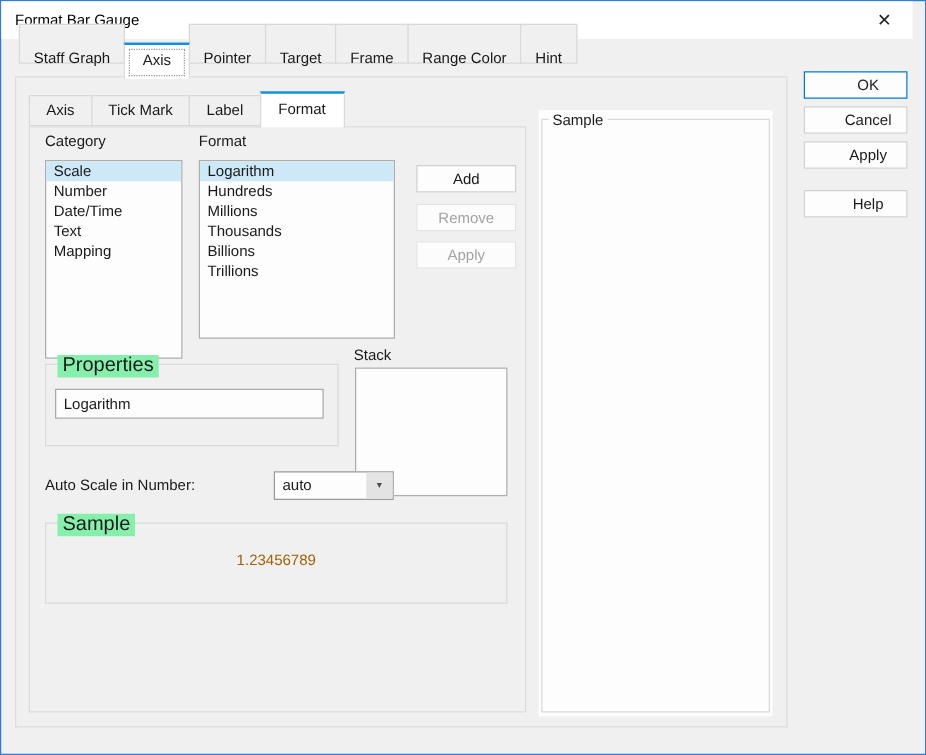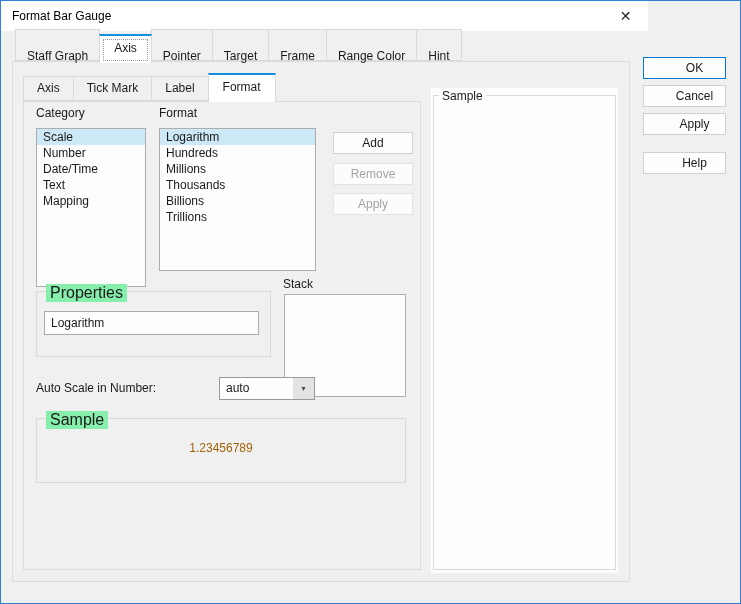--- a/index.html
+++ b/index.html
@@ -12,39 +12,39 @@
   }
   .dialog {
     position: relative;
     width: 741px; height: 604px;
     background: #f0f0f0;
     border: 1px solid #2f7fd6;
     overflow: hidden;
   }
   
   .titlebar {
-    position: absolute; left:0; top:0; width:647px; height:30px;
+    position: absolute; left:0; top:0; width:729px; height:30px;
     background:#ffffff;
   }
   .title-text {
     position:absolute; left:11px; top:0; line-height:30px; font-size:12px; color:#000;
   }
   .close-btn {
     position:absolute; right:0; top:0; width:45px; height:30px;
     display:flex; align-items:center; justify-content:center;
     font-size:14px; color:#222; cursor:default;
   }
   
   .tabs-row { position:absolute; display:flex; align-items:flex-end; z-index:5; }
   .tabs-main { left:14px; top:33px; height:29px; }
   .tabs-sub  { left:22px; top:72px; height:29px; }
   .tab {
     height:25px; line-height:23px; padding:15px 11px;
     background:#f0f0f0; border:1px solid #d9d9d9;
-    margin-bottom:2px; margin-right:-1px;
+    margin-bottom:12px; margin-right:-1px;
     color:#1a1a1a; white-space:nowrap;
   }
   .tabs-sub .tab { margin-bottom:1px; padding:0 13px; }
   .tab.selected {
     position:relative; height:29px; line-height:25px;
     background:#ffffff; border:1px solid #d9d9d9; border-top:2px solid #1290dc;
     border-bottom:none; margin-bottom:0; z-index:6; padding:0 14px;
   }
   .focus-rect {
     position:absolute; left:3px; right:3px; top:3px; bottom:2px;

